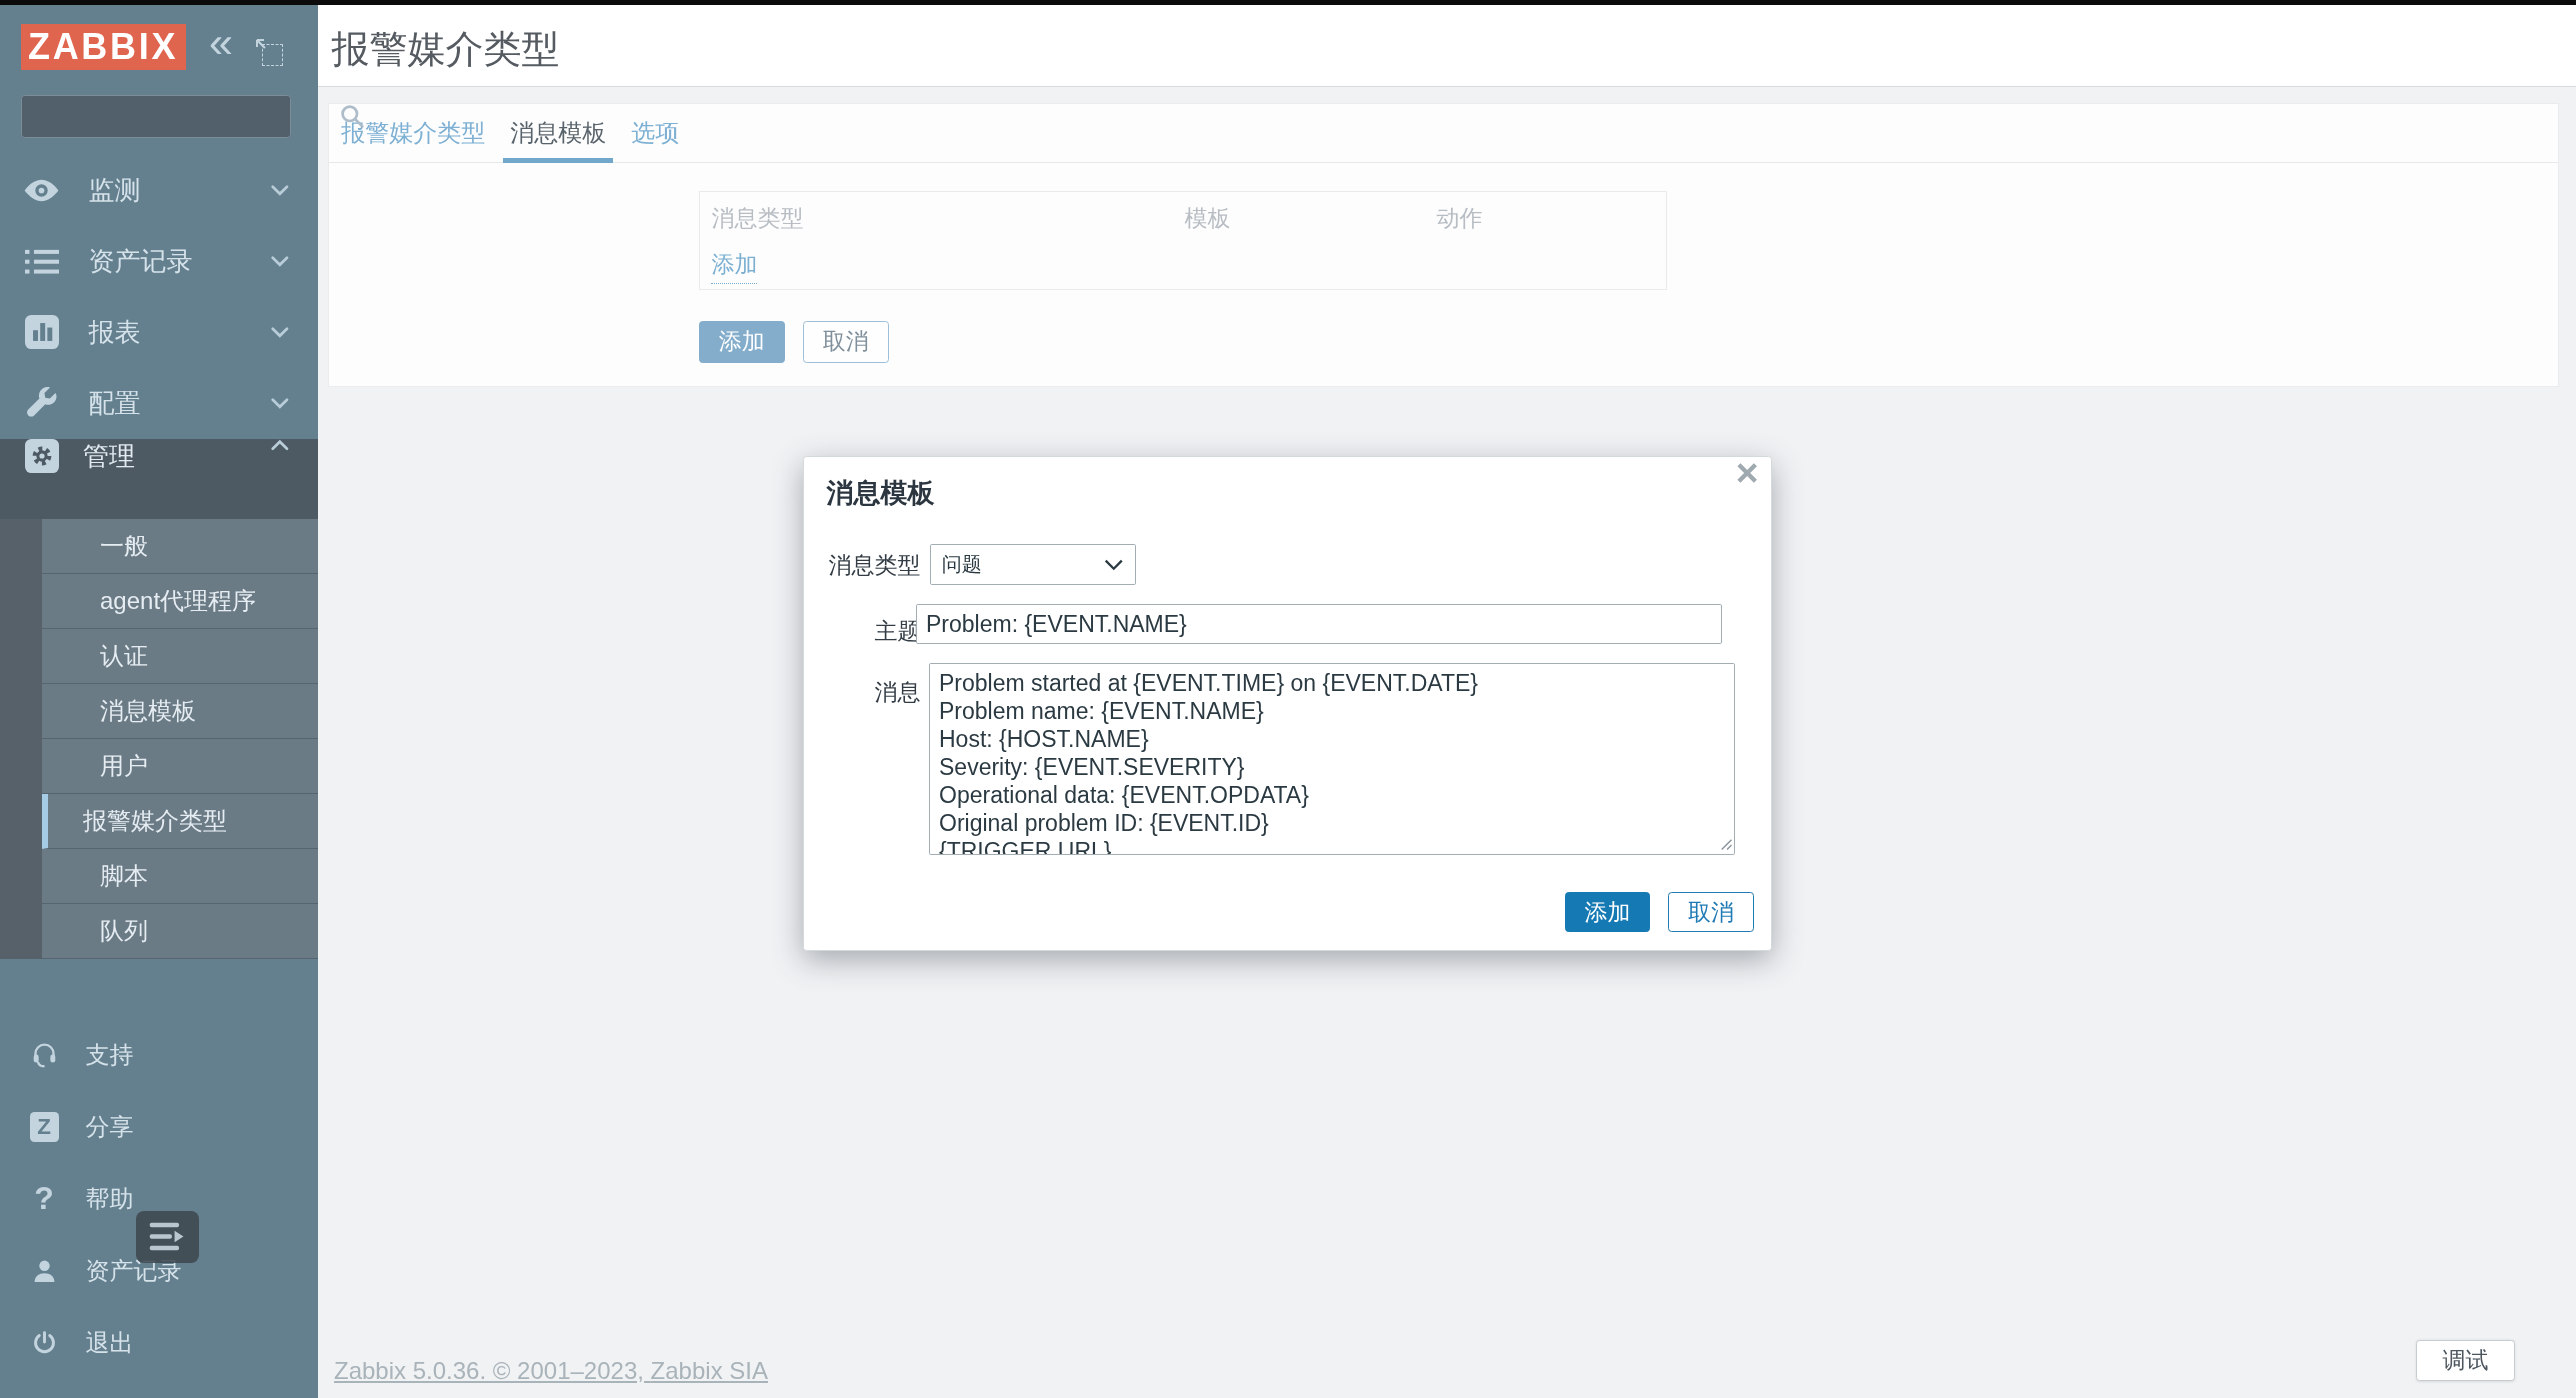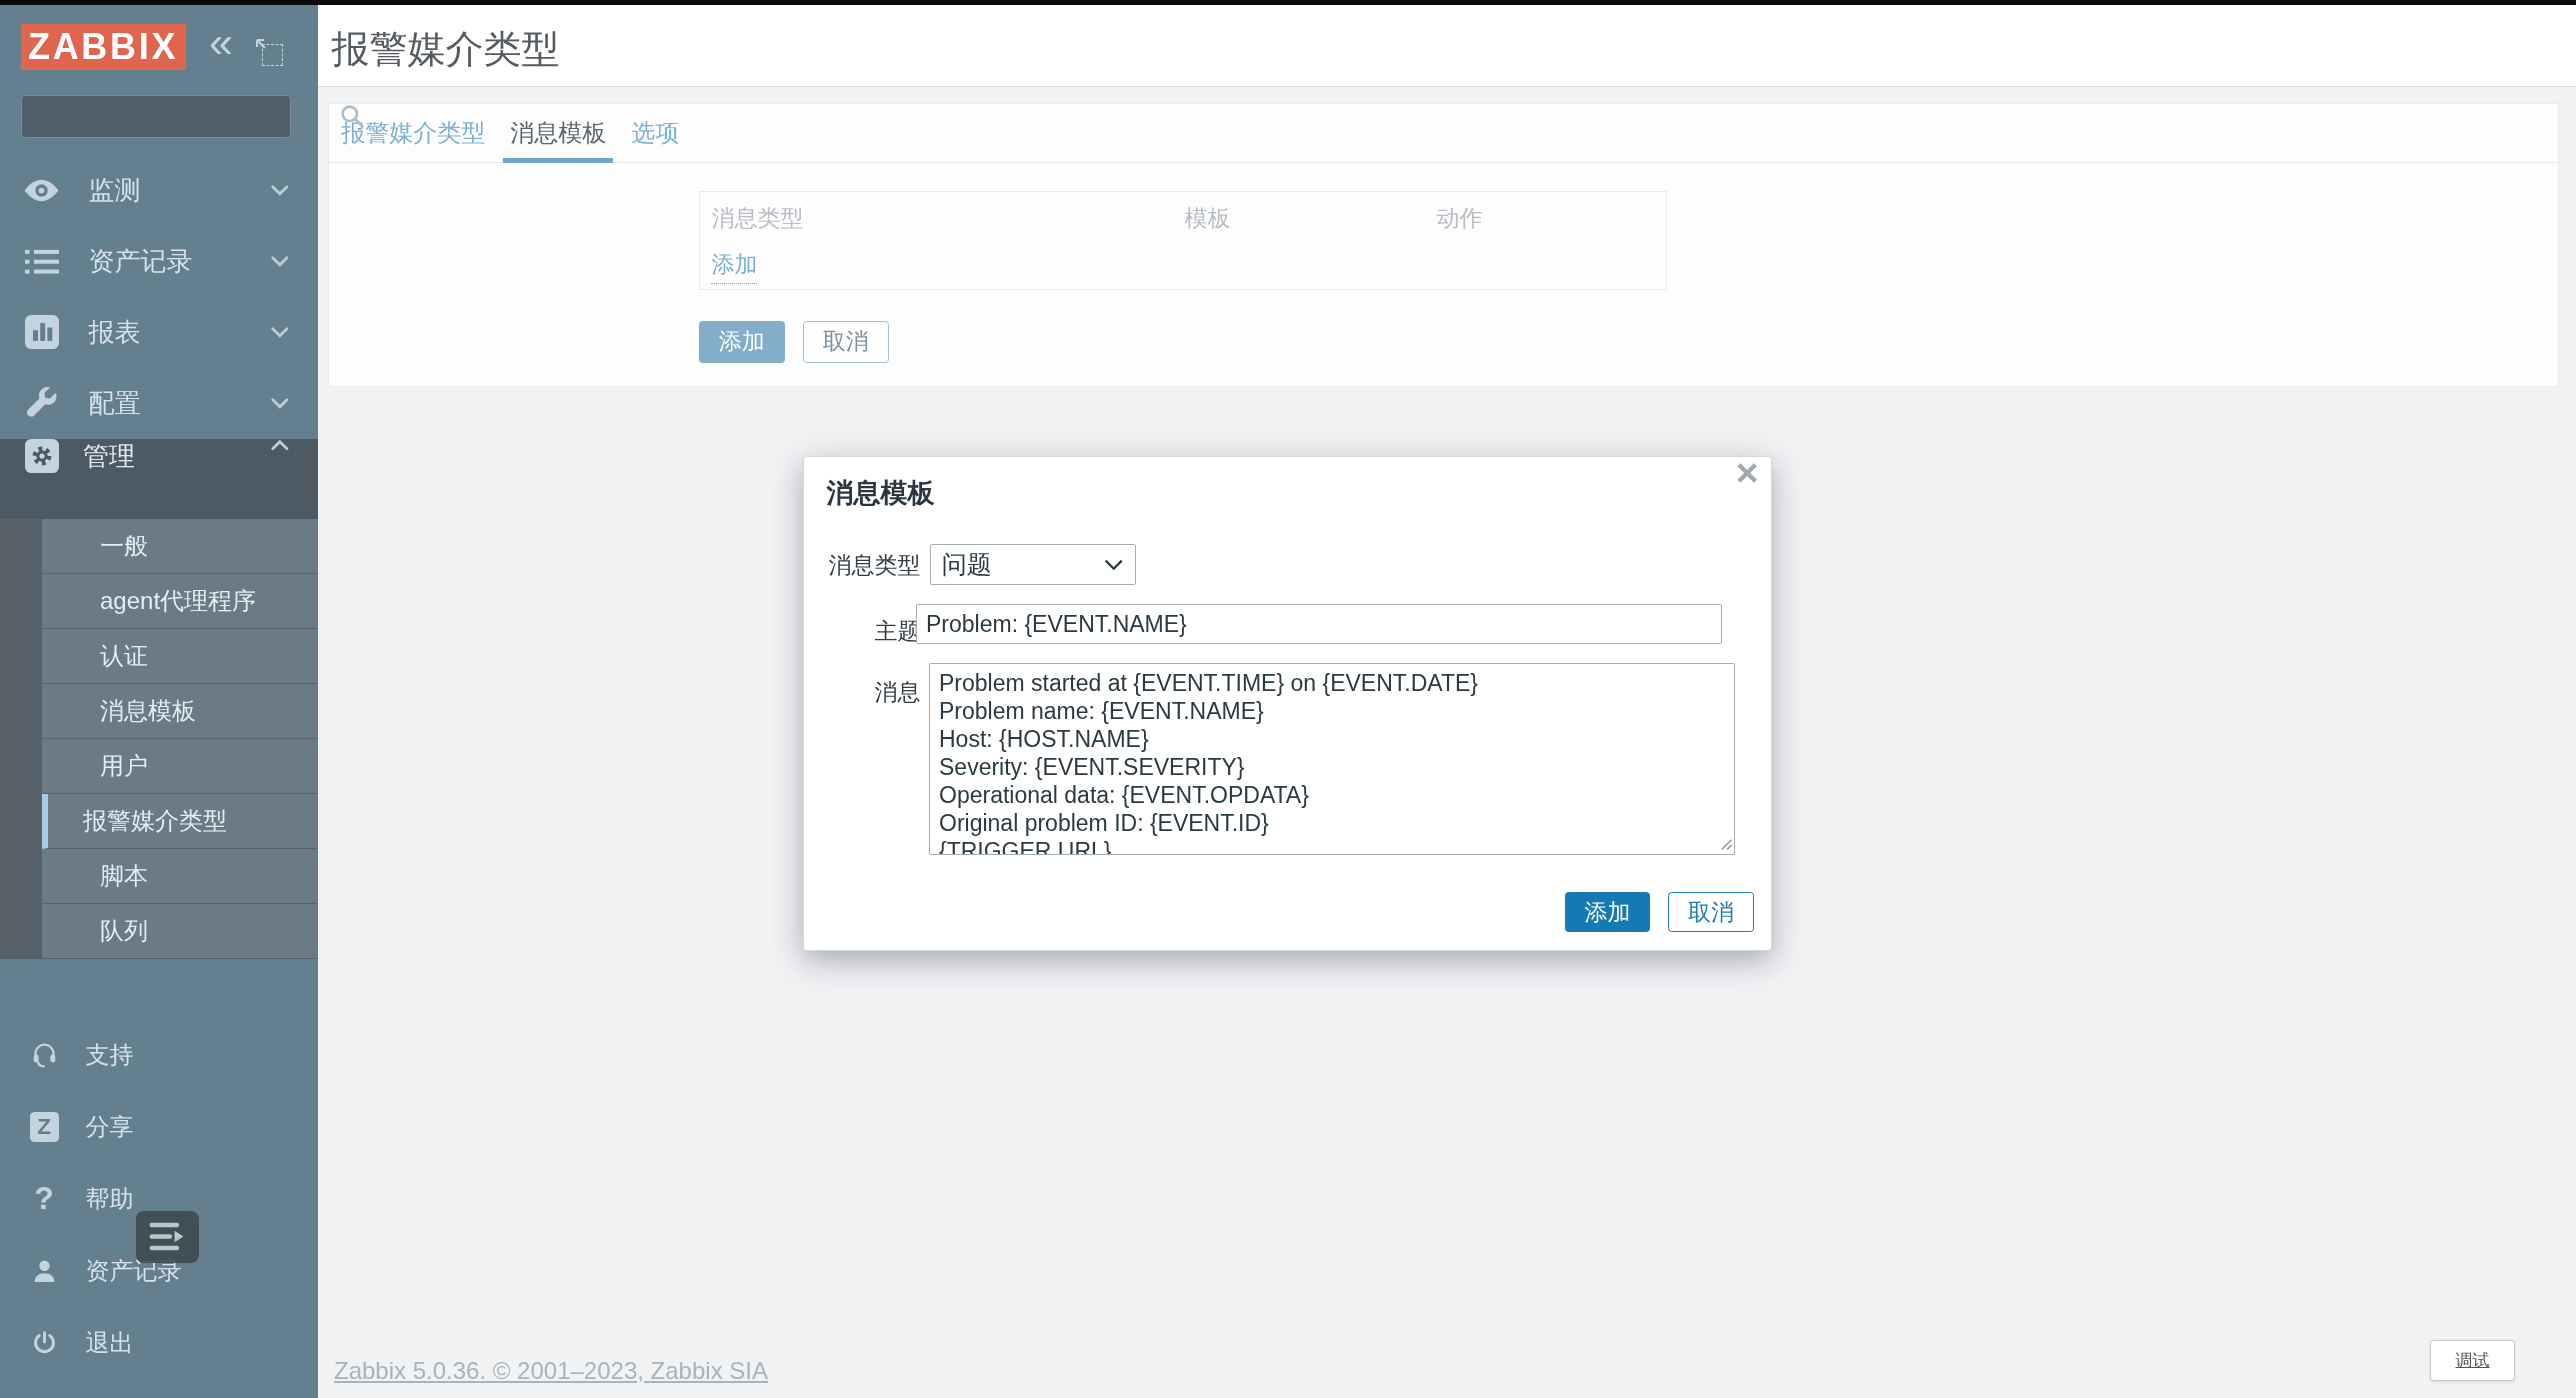--- a/index.html
+++ b/index.html
@@ -112,25 +112,24 @@
     width:86px; background:#83adcb; color:#fcfdfe; border:0.9px solid #83adcb;
   }
   .btn-cancel-dim {
     width:86px; margin-left:18px; background:#fefefe; color:#7f8f9b; border:1.8px solid #9dc0d8;
   }
 
   .footer-note { position:absolute; left:16px; right:0; bottom:13.4px; text-align:left; font-size:24px; color:#a9b3ba;text-decoration:underline; }
   .footer-note a { color:#a9b3ba; text-decoration:underline; cursor:pointer; }
 
   .debug-btn {
-    position:absolute; right:61px; bottom:17px; width:85px; height:41px;
+    position:absolute; right:61px; bottom:17px; width:99px; height:41px;
     background:#ffffff; border:0.9px solid #c6ccd0; border-radius:3.6px;
-    color:#4d565e; font-size:17px; font-family:inherit; cursor:pointer;
+    color:#4d565e; font-size:23px; font-family:inherit; cursor:pointer;
     box-shadow:0 0.9px 2.7px rgba(0,0,0,0.10);
-    text-decoration:underline;
   }
 
   
   .modal {
     position:absolute; left:803px; top:456px; width:969px; height:495px;
     background:#ffffff; border:0.9px solid #d4d9dc; border-radius:3.6px;
     box-shadow:0 9px 30px rgba(70,80,90,0.45); z-index:100;
   }
   .modal-title { position:absolute; left:22.4px; top:18px; font-size:27px; font-weight:700; color:#2b3640; }
   .modal-close {
@@ -140,21 +139,21 @@
   .m-label { position:absolute; left:22.4px; width:94px; text-align:right; font-size:23px; color:#333c45; }
   .lbl-type { top:93px; }
   .lbl-subject { top:159px; }
   .lbl-message { top:220px; }
 
   .fake-select {
     position:absolute; left:126px; top:87px; width:206px; height:41px;
     border:1.8px solid #a2aeb4; background:#fff; border-radius:1.8px;
     display:flex; align-items:center; padding:0 10.7px; cursor:pointer;
   }
-  .fake-select .sel-text { flex:1; font-size:25px; color:#2b3a42; }
+  .fake-select .sel-text { flex:1; font-size:20px; color:#2b3a42; }
 
   .subject-input {
     position:absolute; left:112px; top:147px; width:806px; height:40px;
     border:1.8px solid #a2aeb4; border-radius:1.8px; font-family:inherit;
     font-size:23px; color:#2b3a42; padding:0 9px; outline:none; background:#fff;
   }
   .message-textarea {
     position:absolute; left:125px; top:206px; width:806px; height:192px;
     border:1.8px solid #a2aeb4; border-radius:1.8px; font-family:inherit;
     font-size:23px; line-height:28px; color:#2b3a42; padding:4.5px 9px;

